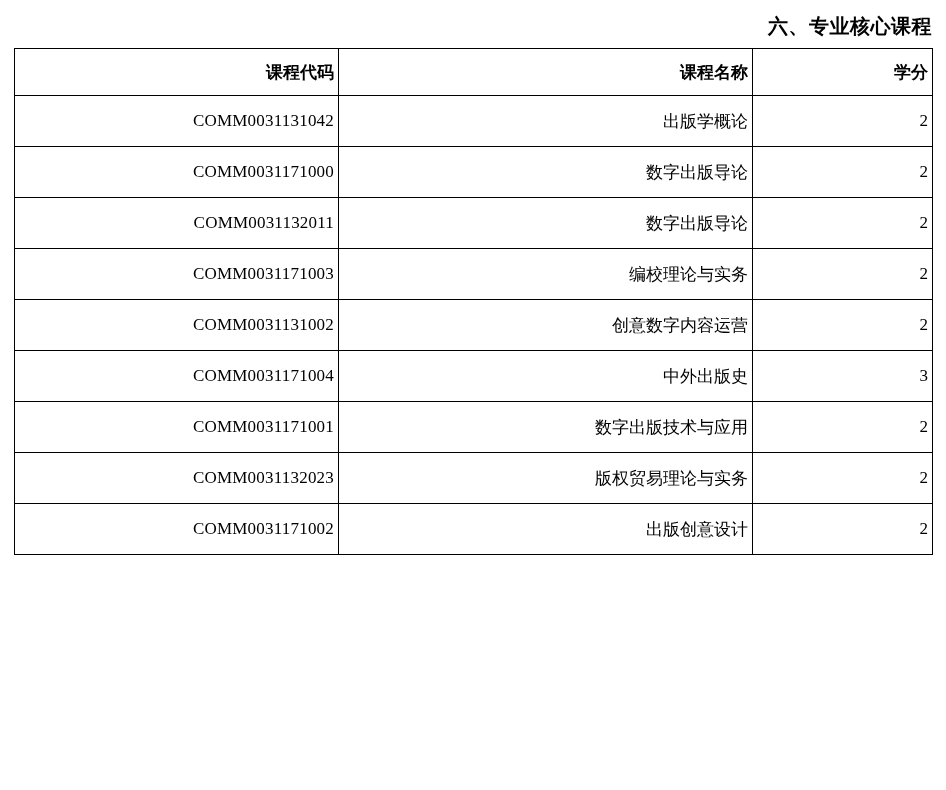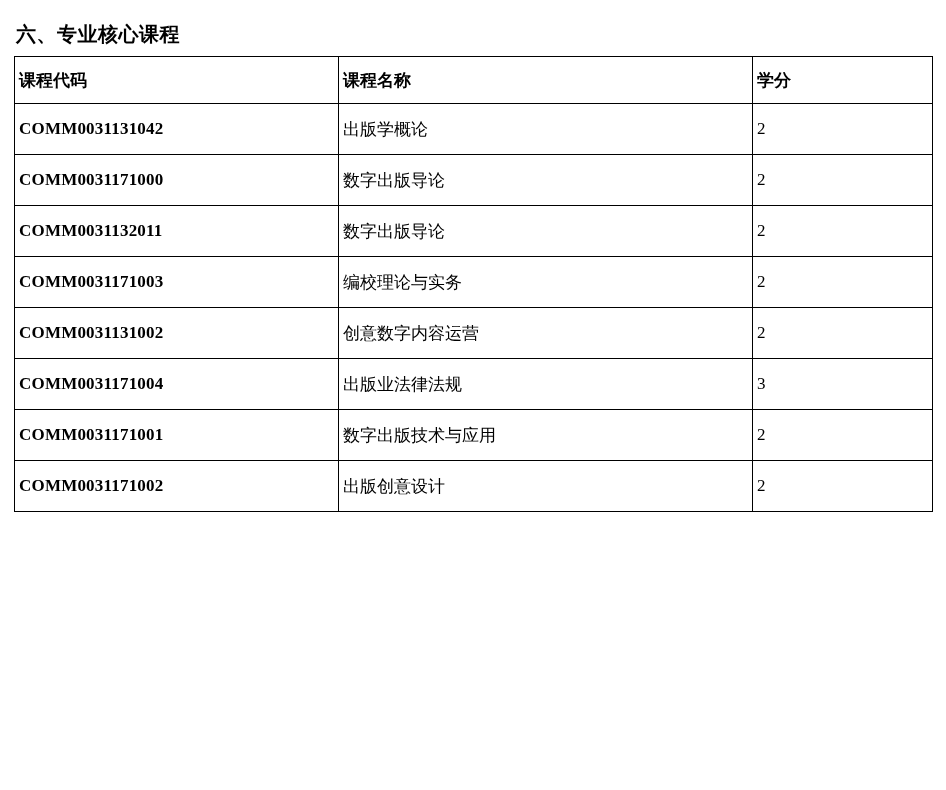--- a/index.html
+++ b/index.html
@@ -19,52 +19,52 @@
     height: 790px;
     box-sizing: border-box;
     padding: 10px 14px 0 14px;
     position: relative;
   }
   .section-heading {
     font-family: Liberation Serif, serif;
     font-weight: bold;
     font-size: 20px;
     letter-spacing: 0.5px;
-    margin: 12px 0 10px 2px;
+    margin: 4px 0 10px 2px;
     line-height: 1.2;
+    text-align: right;
   }
   table.course-table {
     border-collapse: collapse;
     width: 918px;
     table-layout: fixed;
     margin-left: 0px;
   }
   table.course-table td,
   table.course-table th {
     border: 1px solid #000000;
-    text-align: left;
+    text-align: right;
     vertical-align: middle;
     height: 50px;
     padding: 0 4px;
     font-size: 17px;
     font-family: "Liberation Serif", "DejaVu Serif", serif;
   }
   table.course-table th {
     font-weight: bold;
     font-size: 17px;
     font-family: "DejaVu Sans", "Liberation Sans", sans-serif;
     height: 46px;
   }
   col.c-code { width: 324px; }
   col.c-name { width: 414px; }
   col.c-credit { width: 180px; }
   td.code-cell {
     font-family: "Liberation Serif", "DejaVu Serif", serif;
     letter-spacing: 0.2px;
-    font-weight: bold;
   }
   td.name-cell {
     font-family: "Liberation Serif", "DejaVu Serif", serif;
   }
   td.credit-cell {
     font-family: "Liberation Serif", "DejaVu Serif", serif;
   }
 </style>
 </head>
 <body>
@@ -107,26 +107,31 @@
         <td class="name-cell">编校理论与实务</td>
         <td class="credit-cell">2</td>
       </tr>
       <tr>
         <td class="code-cell">COMM0031131002</td>
         <td class="name-cell">创意数字内容运营</td>
         <td class="credit-cell">2</td>
       </tr>
       <tr>
         <td class="code-cell">COMM0031171004</td>
-        <td class="name-cell">出版业法律法规</td>
+        <td class="name-cell">中外出版史</td>
         <td class="credit-cell">3</td>
       </tr>
       <tr>
         <td class="code-cell">COMM0031171001</td>
         <td class="name-cell">数字出版技术与应用</td>
+        <td class="credit-cell">2</td>
+      </tr>
+      <tr>
+        <td class="code-cell">COMM0031132023</td>
+        <td class="name-cell">版权贸易理论与实务</td>
         <td class="credit-cell">2</td>
       </tr>
       <tr>
         <td class="code-cell">COMM0031171002</td>
         <td class="name-cell">出版创意设计</td>
         <td class="credit-cell">2</td>
       </tr>
     </tbody>
   </table>
 

